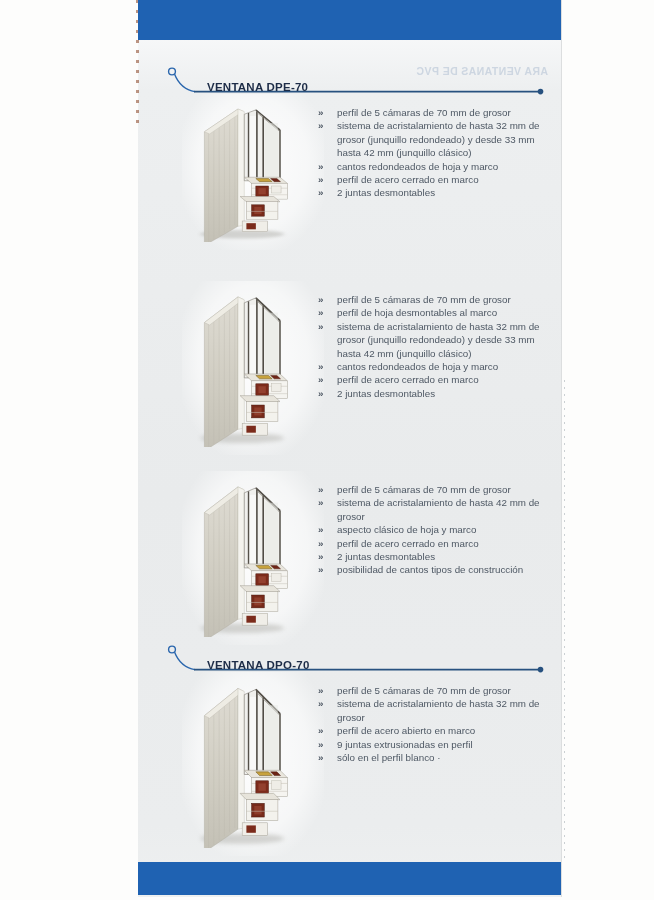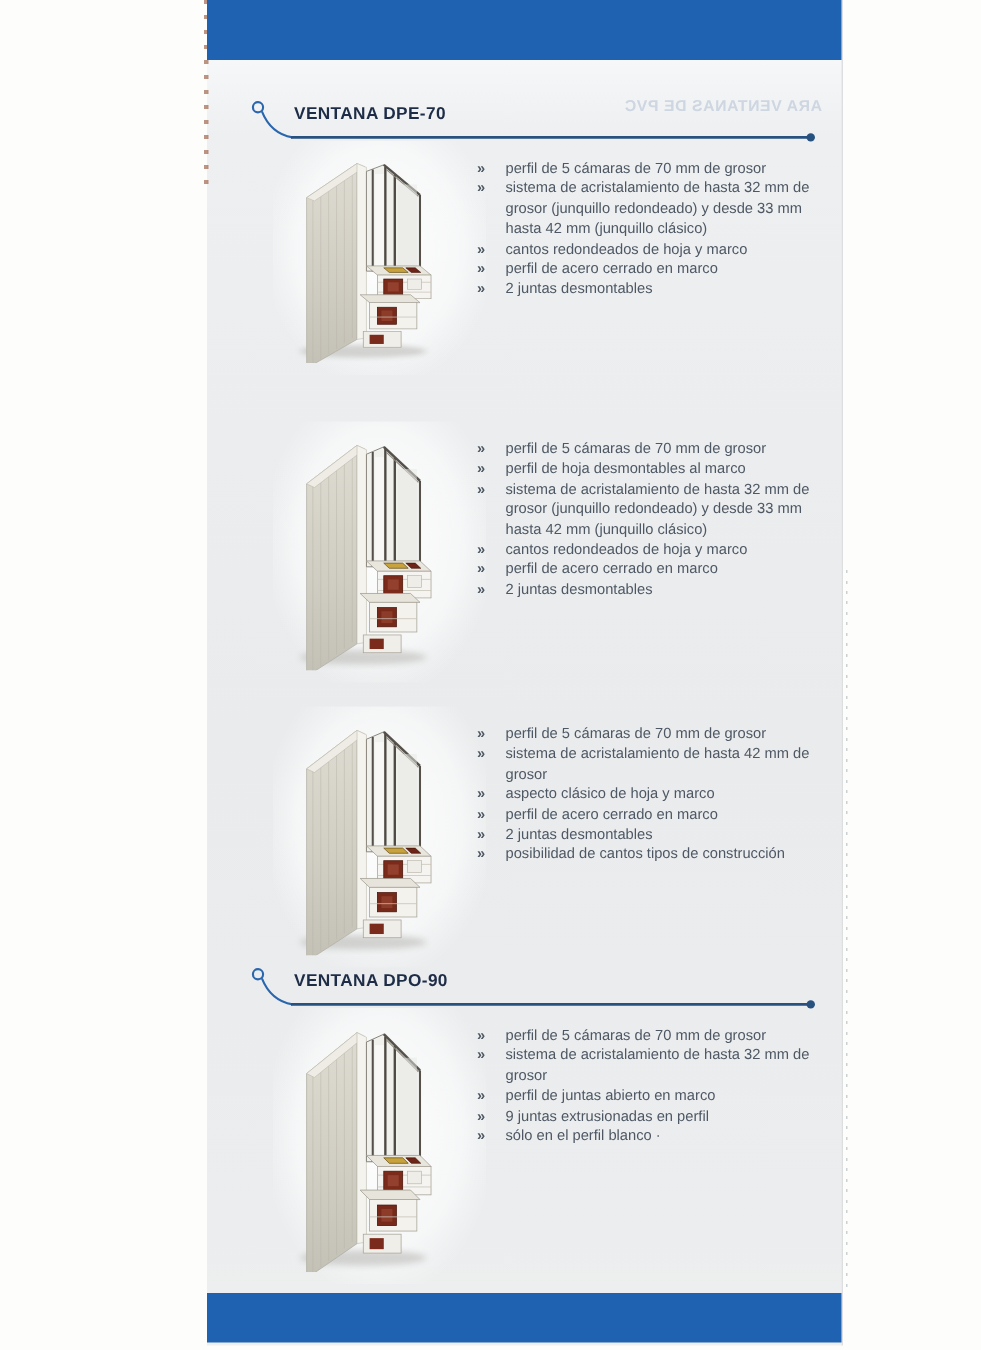--- a/index.html
+++ b/index.html
@@ -49,21 +49,21 @@
   }
   
   .product{position:absolute;left:0;width:424px;height:186px;}
   .product:nth-of-type(1){top:64px;}
   .product:nth-of-type(2){top:251px;}
   .product:nth-of-type(3){top:441px;}
   .product:nth-of-type(4){top:642px;}
   .head{position:absolute;left:0;top:0;width:424px;height:32px;}
   .head-icon{position:absolute;left:26px;top:0;width:386px;height:32px;}
   .title{
-    position:absolute;left:58px;top:6px;margin:0;
+    position:absolute;left:58px;top:6px;margin:11px;
     font-size:11.5px;font-weight:bold;letter-spacing:.25px;color:var(--title-navy);
   }
   
   .fig{position:absolute;left:58px;top:38px;width:110px;}
   .fig::before{
     content:"";position:absolute;left:-14px;top:-8px;right:-18px;bottom:-8px;
     background:radial-gradient(ellipse at 50% 45%,rgba(255,255,255,.95) 0%,rgba(255,255,255,.55) 55%,rgba(255,255,255,0) 78%);
   }
   .fig svg{position:relative;display:block;width:105px;height:158px;}
   .product:nth-of-type(1) .fig svg{height:140px;}
@@ -258,41 +258,41 @@
   </section>
 
   <section class="product">
     <div class="head">
       <svg class="head-icon" viewBox="0 0 386 32">
         <circle cx="8" cy="7.5" r="3.4" fill="none" stroke="#2a66ad" stroke-width="1.4"></circle>
         <path d="M10.6,10.2 C13.5,17.5 19,25.5 31,27.6" fill="none" stroke="#2a66ad" stroke-width="1.4"></path>
         <line x1="30" y1="27.6" x2="375" y2="27.6" stroke="#27517f" stroke-width="1.8"></line>
         <circle cx="376.5" cy="27.6" r="2.8" fill="#27517f"></circle>
       </svg>
-      <h2 class="title">VENTANA DPO-90</h2>
+      <h2 class="title">VENTANA DPO-70</h2>
     </div>
     <div class="fig">
       <svg viewBox="0 0 100 160" preserveAspectRatio="none">
               <use href="#winprof"></use>
             </svg>
     </div>
     <ul class="bullets">
   <li class="bullet">
     <span class="chev">»</span>
     <span class="btext">perfil de 5 cámaras de 70 mm de grosor</span>
   </li>
 
   <li class="bullet">
     <span class="chev">»</span>
     <span class="btext">sistema de acristalamiento de hasta 32 mm de grosor</span>
   </li>
 
   <li class="bullet">
     <span class="chev">»</span>
-    <span class="btext">perfil de juntas abierto en marco</span>
+    <span class="btext">perfil de acero abierto en marco</span>
   </li>
 
   <li class="bullet">
     <span class="chev">»</span>
     <span class="btext">9 juntas extrusionadas en perfil</span>
   </li>
 
   <li class="bullet">
     <span class="chev">»</span>
     <span class="btext">sólo en el perfil blanco ·</span>

